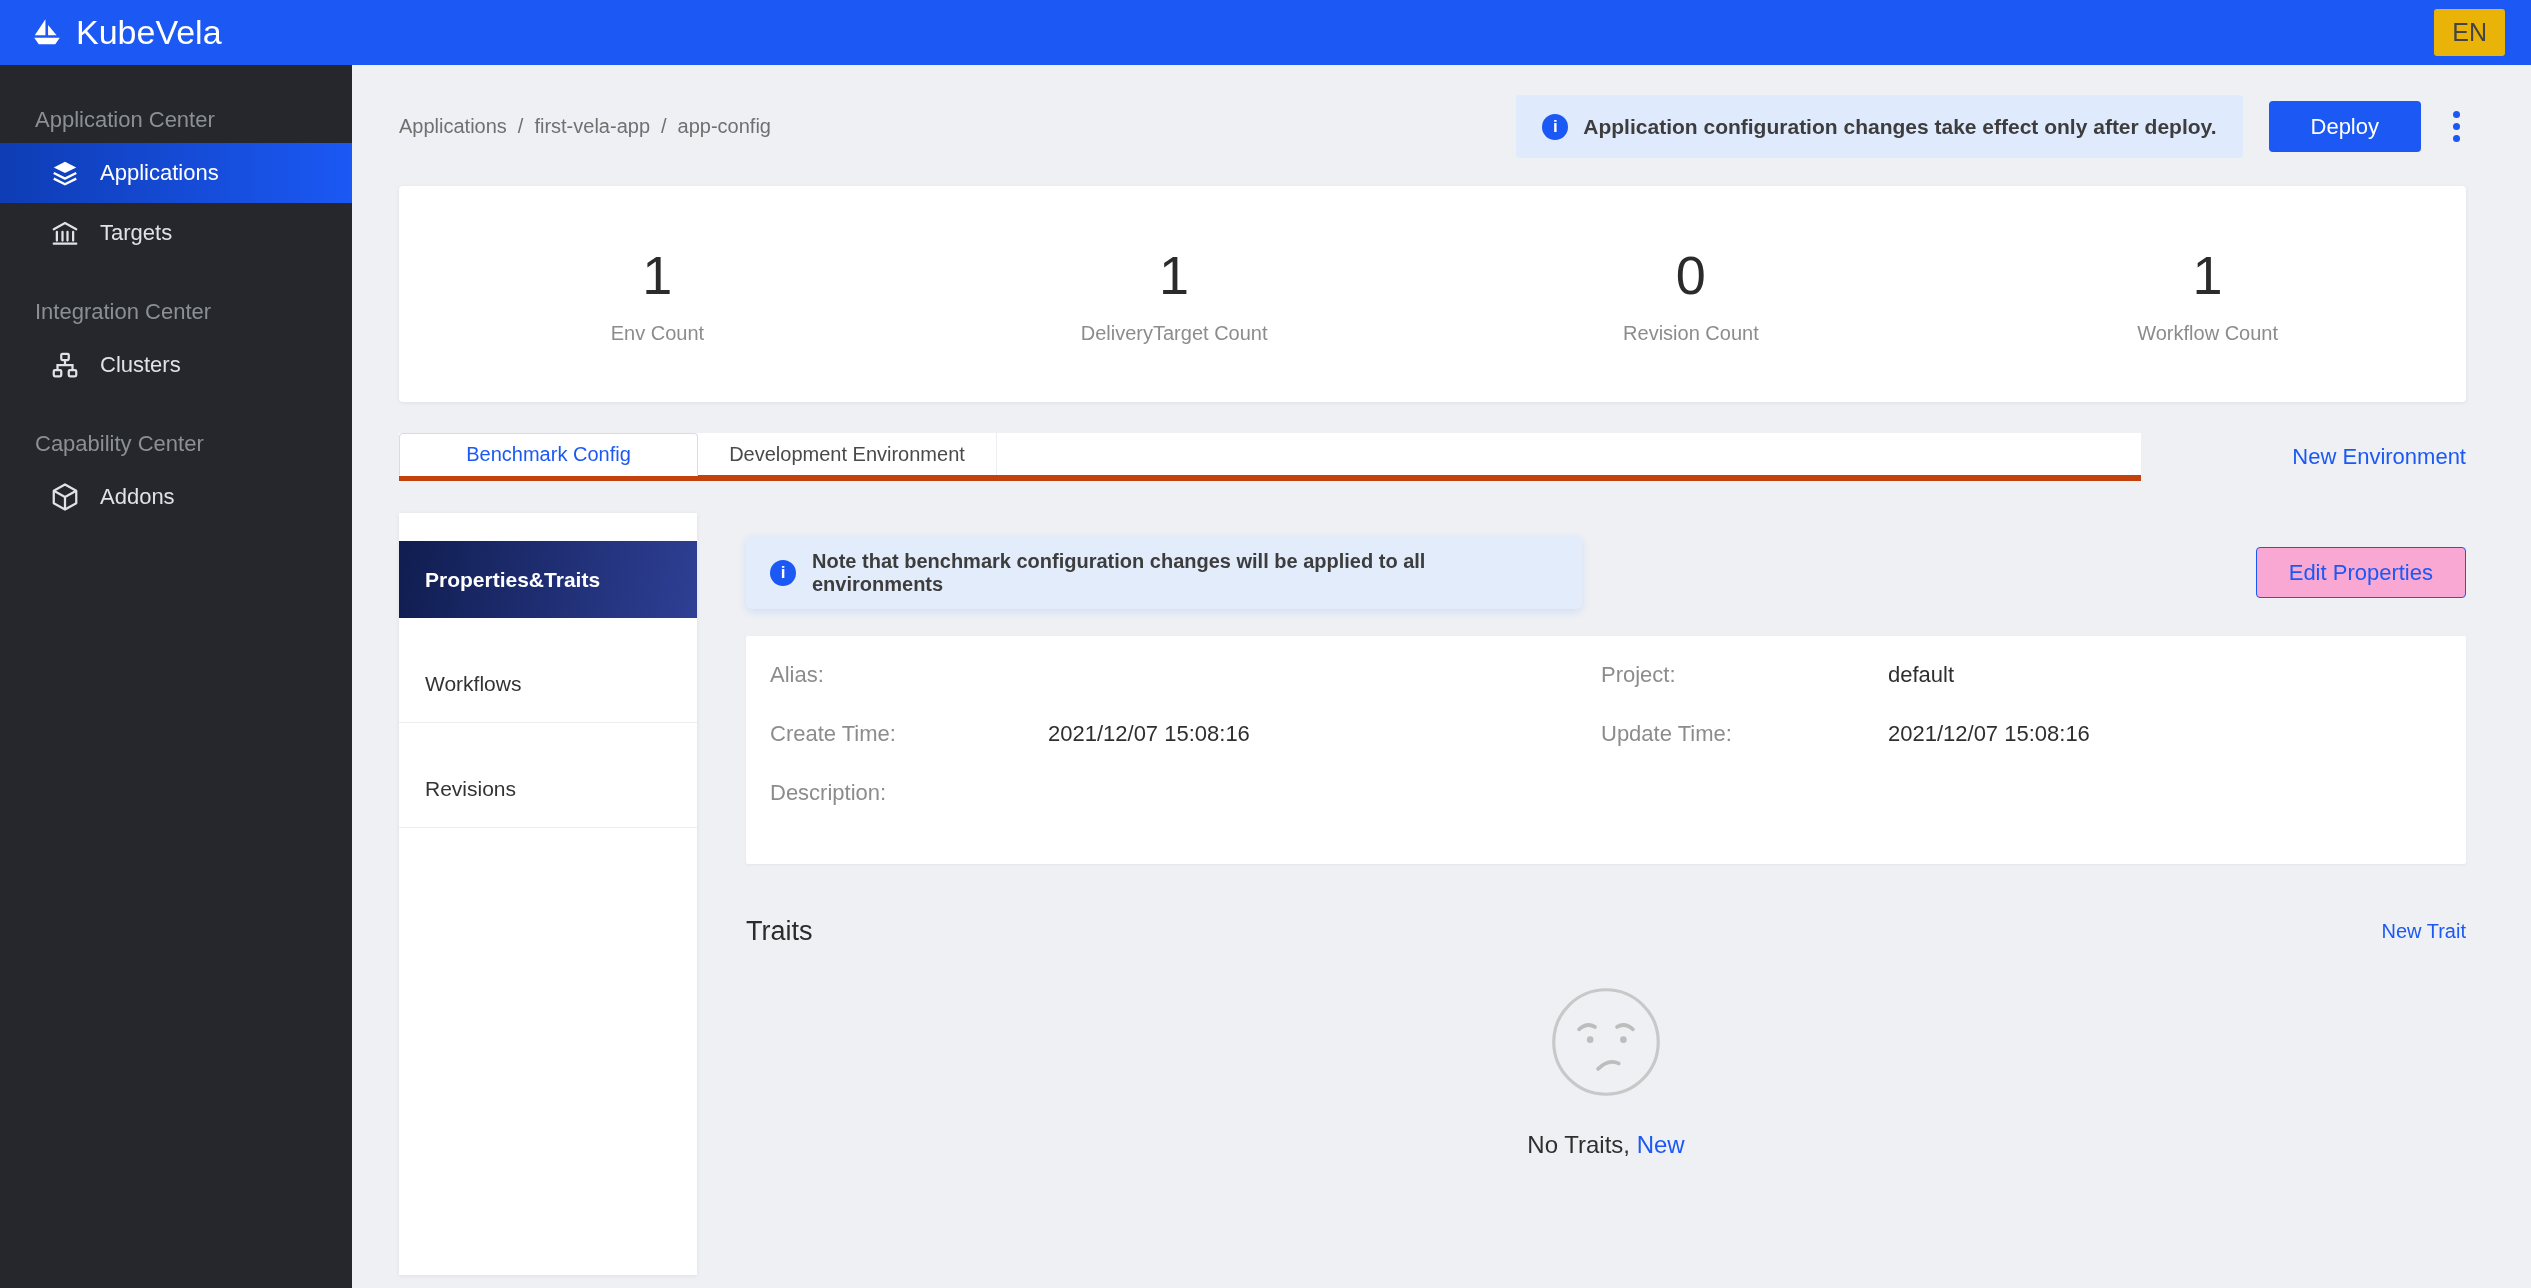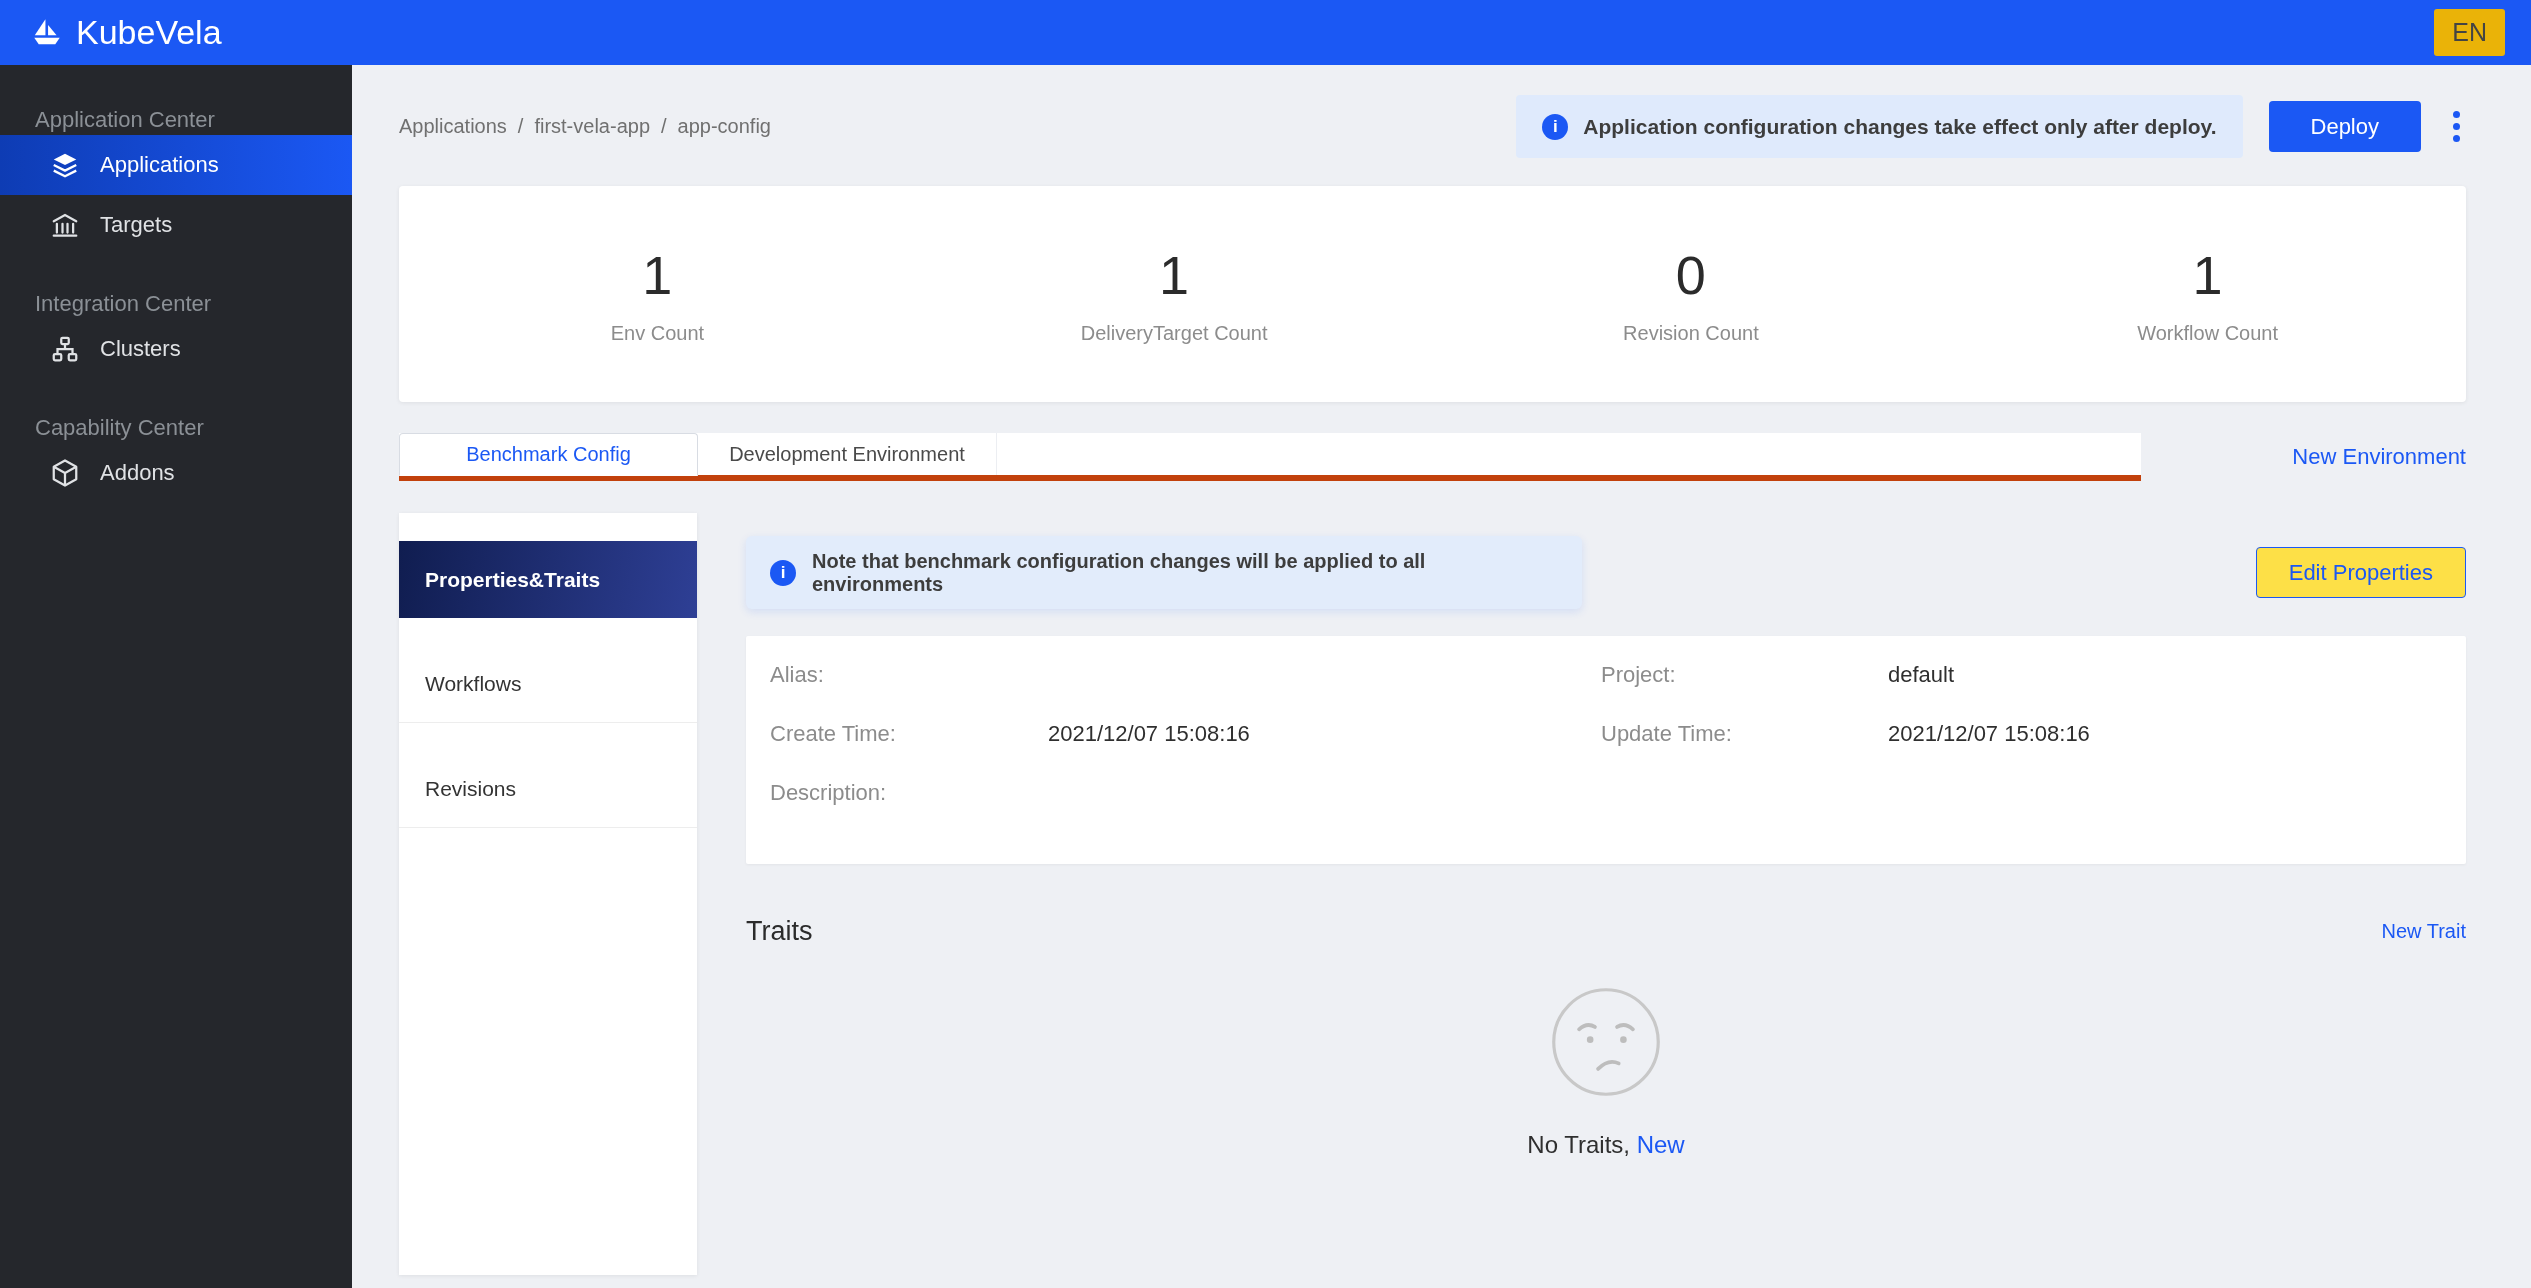--- a/index.html
+++ b/index.html
@@ -17,21 +17,21 @@
     display: flex; align-items: center; justify-content: space-between;
     padding: 0 26px 0 30px;
   }
   .brand { display: flex; align-items: center; gap: 12px; color: #fff; font-size: 34px; font-weight: normal; cursor: pointer; }
   .brand svg { display: block; }
   .lang-btn { background: #eab308; color: #444; font-size: 25px; padding: 9px 18px; border-radius: 3px; border: none; cursor: pointer; }
 
   
   .layout { display: flex; height: 1223px; }
   .sidebar { width: 352px; background: #25272c; flex-shrink: 0; padding-top: 6px; }
-  .side-section-title { color: #8b9096; font-size: 22px; padding: 36px 0 2px 35px; }
+  .side-section-title { color: #8b9096; font-size: 22px; padding: 36px 0 10px 35px; }
   .side-item { height: 60px; display: flex; align-items: center; gap: 20px; padding-left: 50px; color: #e0e2e5; font-size: 22px; cursor: pointer; }
   .side-item.active { background: linear-gradient(90deg, #0e3cb4, #1b58f4); color: #fff; }
   .side-icon { width: 30px; height: 30px; display: inline-flex; flex-shrink: 0; }
   .side-icon svg { width: 100%; height: 100%; }
 
   .main { flex: 1; padding: 30px 65px 0 47px; overflow: hidden; }
 
   
   .top-row { display: flex; align-items: center; }
   .breadcrumb { font-size: 20px; color: #707070; display: flex; gap: 11px; align-items: center; }
@@ -67,21 +67,21 @@
 
   
   .content-row { display: flex; gap: 49px; margin-top: 32px; align-items: flex-start; }
   .subnav { width: 298px; background: #fff; min-height: 762px; box-shadow: 0 1px 4px rgba(0,0,0,.07); flex-shrink: 0; }
   .subnav-item { height: 77px; display: flex; align-items: center; padding-left: 26px; font-size: 21px; color: #333; border-bottom: 1px solid #ededed; cursor: pointer; margin-top: 28px; }
   .subnav-item.active { background: linear-gradient(100deg, #101d50, #2e3f95); color: #fff; font-weight: bold; border-bottom: none; }
 
   .panel { flex: 1; }
   .panel-top { display: flex; justify-content: space-between; align-items: flex-start; margin-top: 23px; }
   .note-alert { width: 836px; background: #e2ecfb; border-radius: 6px; box-shadow: 0 3px 8px rgba(27,88,244,.12); display: flex; align-items: center; gap: 16px; padding: 0 24px; height: 73px; font-size: 20px; font-weight: bold; color: #3d3d3d; }
-  .edit-btn { border: 1px solid #1b58f4; color: #1b58f4; background: #fde047; border-radius: 4px; height: 51px; padding: 0 32px; font-size: 22px; margin-top: 11px; cursor: pointer; }
+  .edit-btn { border: 1px solid #1b58f4; color: #1b58f4; background: #f9a8d4; border-radius: 4px; height: 51px; padding: 0 32px; font-size: 22px; margin-top: 11px; cursor: pointer; }
 
   .props-card { margin-top: 27px; background: #fff; border-radius: 2px; padding: 26px 0 58px 24px; box-shadow: 0 1px 3px rgba(0,0,0,.05); }
   .props-grid { display: grid; grid-template-columns: 278px 553px 287px auto; row-gap: 33px; font-size: 22px; align-items: baseline; }
   .prop-label { color: #8c8c8c; }
   .prop-value { color: #2f2f2f; }
   .span-rest { grid-column: 2 / -1; }
 
   .traits-head { display: flex; justify-content: space-between; align-items: center; margin-top: 52px; }
   .traits-title { font-size: 27px; color: #2b2b2b; font-weight: normal; }
   .new-trait { font-size: 20px; color: #1b58f4; cursor: pointer; }

